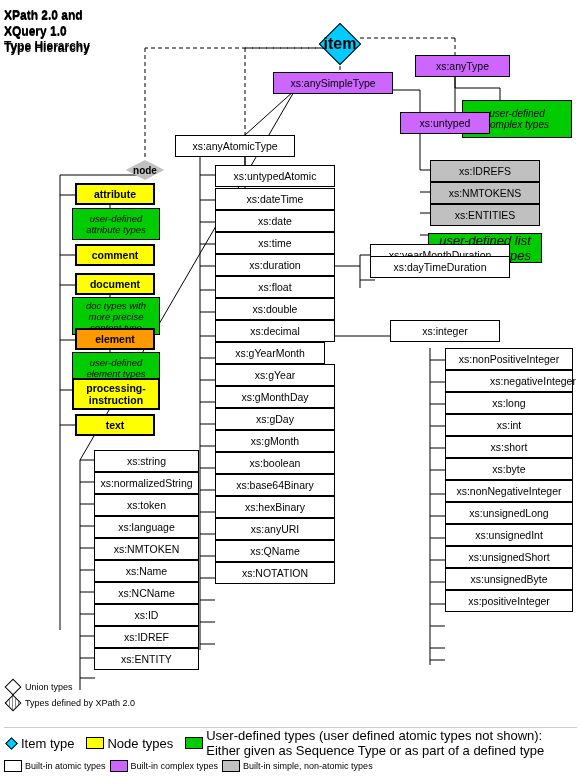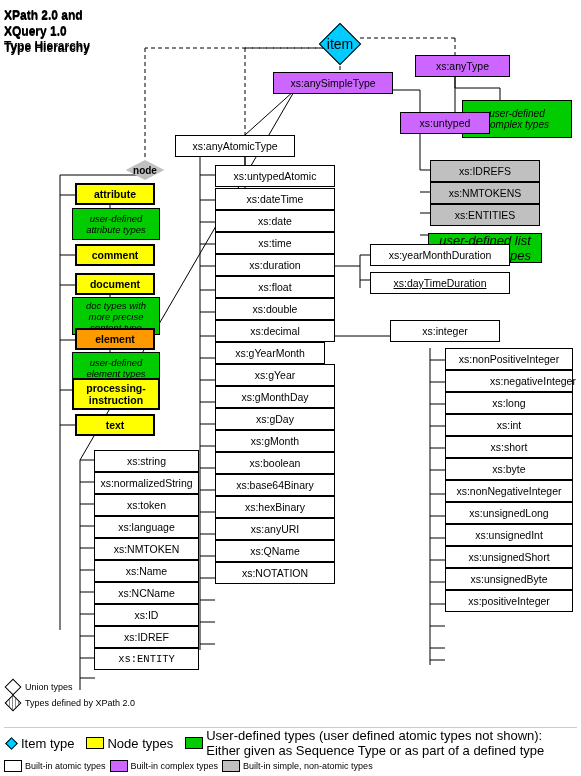--- a/index.html
+++ b/index.html
@@ -201,21 +201,21 @@
 
     <line x1="110" y1="340" x2="110" y2="360" stroke="#000" stroke-width="1"></line>
   </svg>
 
   <div style="position:absolute;top:8px;left:4px;font-size:12px;font-weight:bold;line-height:1.35;">
     XPath 2.0 and<br>XQuery 1.0<br>Type Hierarchy
   </div>
 
   <div style="position:absolute;top:22px;left:318px;width:44px;height:44px;">
     <div style="width:30px;height:30px;background:#00ccff;border:1.5px solid #000;transform:rotate(45deg);position:absolute;left:7px;top:7px;"></div>
-    <div style="position:absolute;left:0;top:0;width:44px;height:44px;display:flex;align-items:center;justify-content:center;font-size:14px;font-weight:normal;">item</div>
+    <div style="position:absolute;left:0;top:0;width:44px;height:44px;display:flex;align-items:center;justify-content:center;font-size:16px;font-weight:bold;">item</div>
   </div>
 
   <div class="node rect-purple" style="position:absolute;top:55px;left:415px;width:95px;height:22px;">
     <span>xs:anyType</span>
   </div>
 
   <div class="node rect-purple" style="position:absolute;top:72px;left:273px;width:120px;height:22px;">
     <span>xs:anySimpleType</span>
   </div>
 
@@ -311,21 +311,21 @@
   </div>
 
   <div class="node rect-white" style="position:absolute;top:254px;left:215px;width:120px;height:22px;">
     <span>xs:duration</span>
   </div>
 
   <div class="node rect-white" style="position:absolute;top:244px;left:370px;width:140px;height:22px;">
     <span>xs:yearMonthDuration</span>
   </div>
 
-  <div class="node rect-white" style="position:absolute;top:272px;left:370px;width:140px;height:22px;text-decoration:underline;">
+  <div class="node rect-white" style="position:absolute;top:256px;left:370px;width:140px;height:22px;">
     <span>xs:dayTimeDuration</span>
   </div>
 
   <div class="node rect-white" style="position:absolute;top:276px;left:215px;width:120px;height:22px;">
     <span>xs:float</span>
   </div>
 
   <div class="node rect-white" style="position:absolute;top:298px;left:215px;width:120px;height:22px;">
     <span>xs:double</span>
   </div>
@@ -459,21 +459,21 @@
   </div>
 
   <div class="node rect-white" style="position:absolute;top:604px;left:94px;width:105px;height:22px;">
     <span>xs:ID</span>
   </div>
 
   <div class="node rect-white" style="position:absolute;top:626px;left:94px;width:105px;height:22px;">
     <span>xs:IDREF</span>
   </div>
 
-  <div class="node rect-white" style="position:absolute;top:648px;left:94px;width:105px;height:22px;font-family:Liberation Mono, monospace;">
+  <div class="node rect-white" style="position:absolute;top:648px;left:94px;width:105px;height:22px;">
     <span>xs:ENTITY</span>
   </div>
 
   <div style="position:absolute;bottom:4px;left:4px;right:4px;">
     <div style="display:flex;flex-wrap:wrap;gap:6px 12px;font-size:13px;border-top:1px solid #ccc;padding-top:0;">
 
       <div style="display:flex;align-items:center;gap:3px;">
         <div style="width:14px;height:14px;display:flex;align-items:center;justify-content:center;">
           <div style="width:9px;height:9px;background:#00ccff;border:1px solid #000;transform:rotate(45deg);"></div>
         </div>

